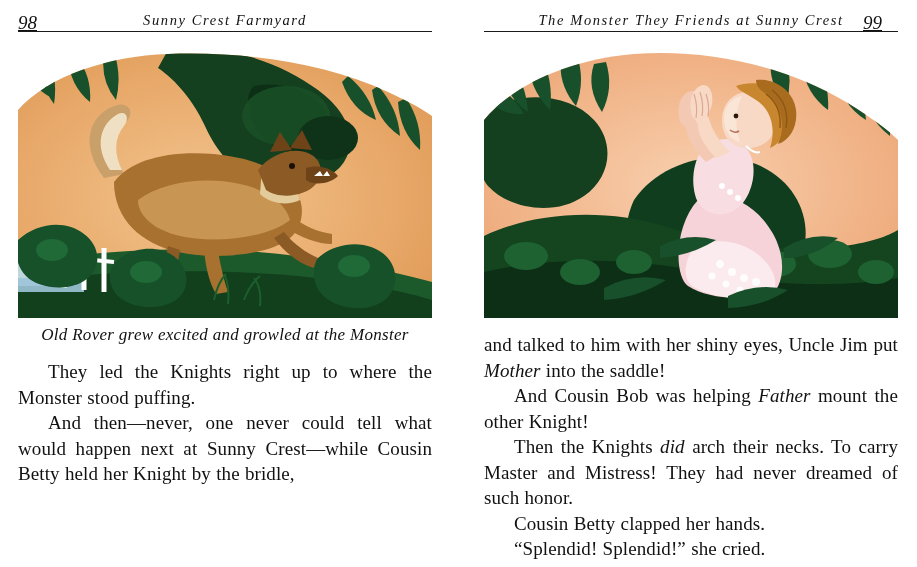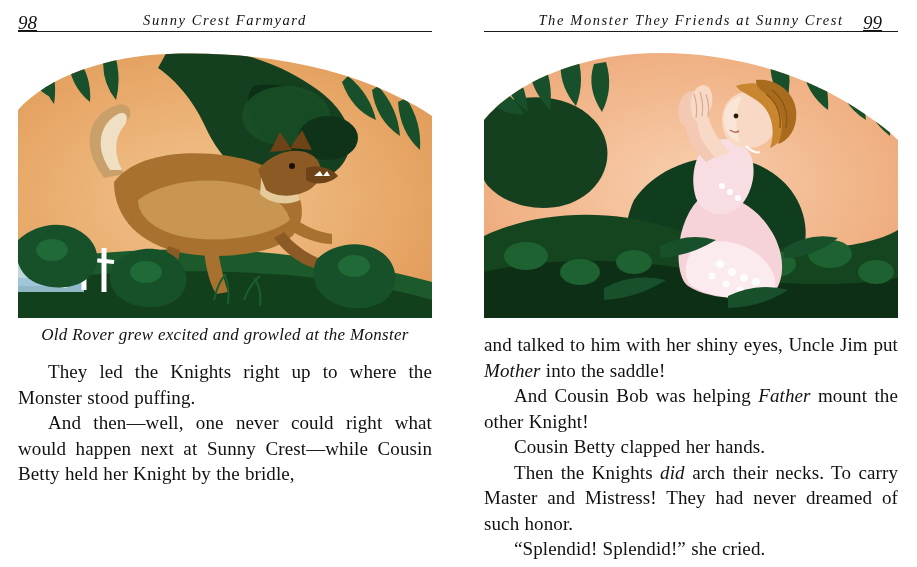--- a/index.html
+++ b/index.html
@@ -215,21 +215,21 @@
             </g>
           </g>
         </svg>
       </div>
     </div>
 
     <div class="caption">Old Rover grew excited and growled at the Monster</div>
 
     <div class="body-text">
       <p class="ind">They led the Knights right up to where the Monster stood puffing.</p>
-      <p class="ind">And then—well, one never could right what would happen next at Sunny Crest—while Cousin Betty held her Knight by the bridle,</p>
+      <p class="ind">And then—never, one never could tell what would happen next at Sunny Crest—while Cousin Betty held her Knight by the bridle,</p>
     </div>
   </div>
 
   <div class="page right">
 
     <div class="runhead">
       <span class="title">The Monster They Friends at Sunny Crest</span>
       <span class="folio rf">99</span>
       <span class="rule"></span>
     </div>
@@ -359,21 +359,21 @@
     </div>
 
 
     <div class="body-text">
       <p>
         <span>and talked to him with her shiny eyes, Uncle Jim put <i>Mother</i> into the saddle!</span>
       </p>
       <p class="ind">
         <span>And Cousin Bob was helping <i>Father</i> mount the other Knight!</span>
       </p>
-      <p class="ind">Cousin Betty clapped her hands.</p>
       <p class="ind">
         <span>Then the Knights <i>did</i> arch their necks. To carry Master and Mistress! They had never dreamed of such honor.</span>
       </p>
+      <p class="ind">Cousin Betty clapped her hands.</p>
       <p class="ind">“Splendid! Splendid!” she cried.</p>
     </div>
   </div>
 
 </div>
 
 </body></html>

